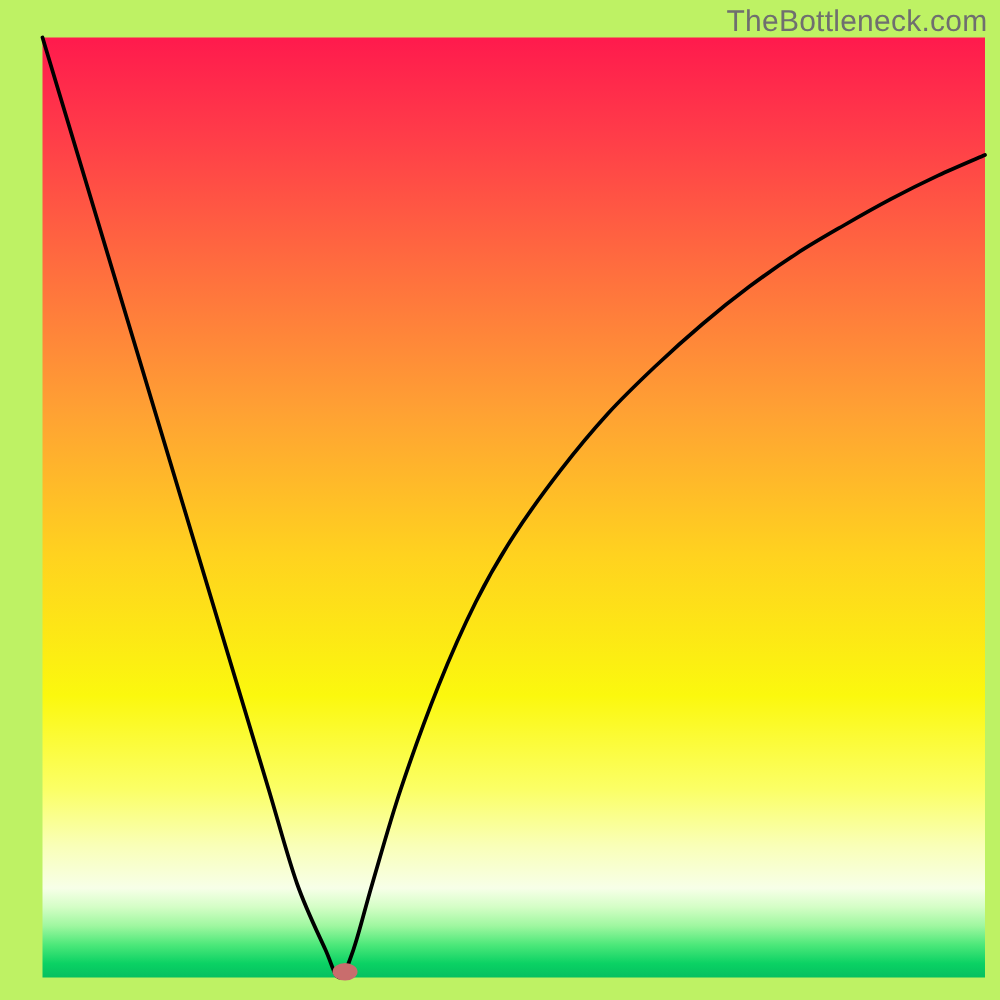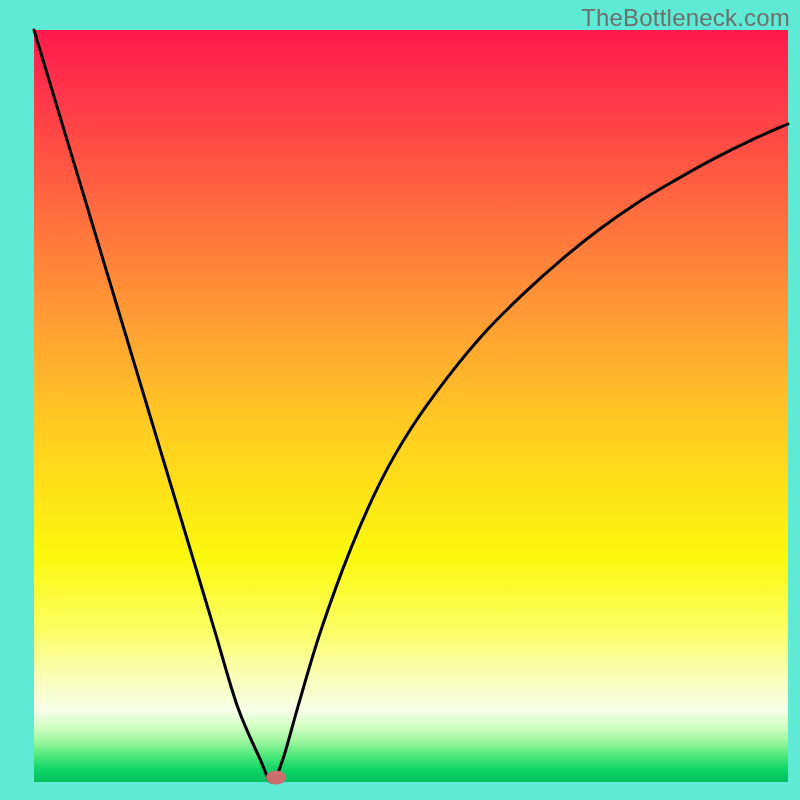--- a/index.html
+++ b/index.html
@@ -8,21 +8,21 @@
     width: 800px;
     height: 800px;
     background: #000;
     overflow: hidden;
     font-family: Arial, Helvetica, sans-serif;
   }
   .stage {
     position: relative;
     width: 800px;
     height: 800px;
-    background: #5eead4;
+    background: #bef264;
   }
   .watermark {
     position: absolute;
     top: 4px;
     right: 10px;
     color: #6f6f6f;
     font-size: 24px;
     font-weight: 500;
     letter-spacing: 0.2px;
     z-index: 5;

